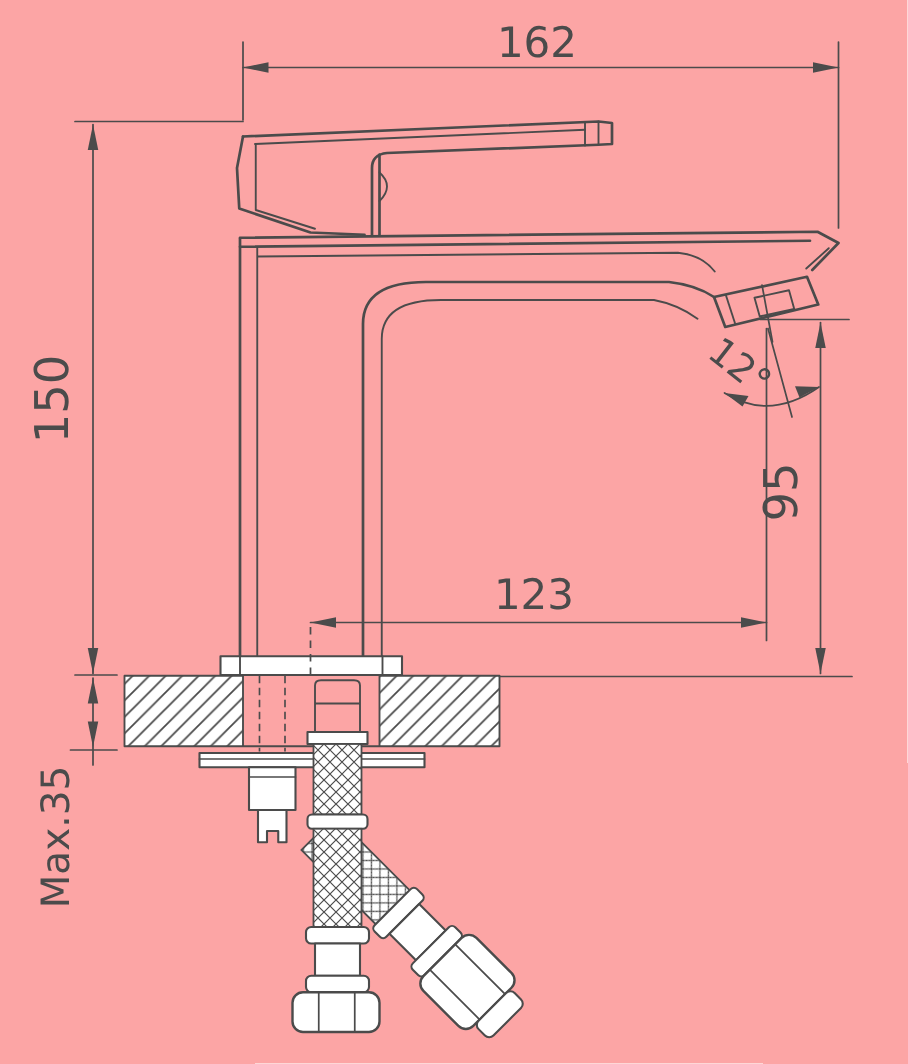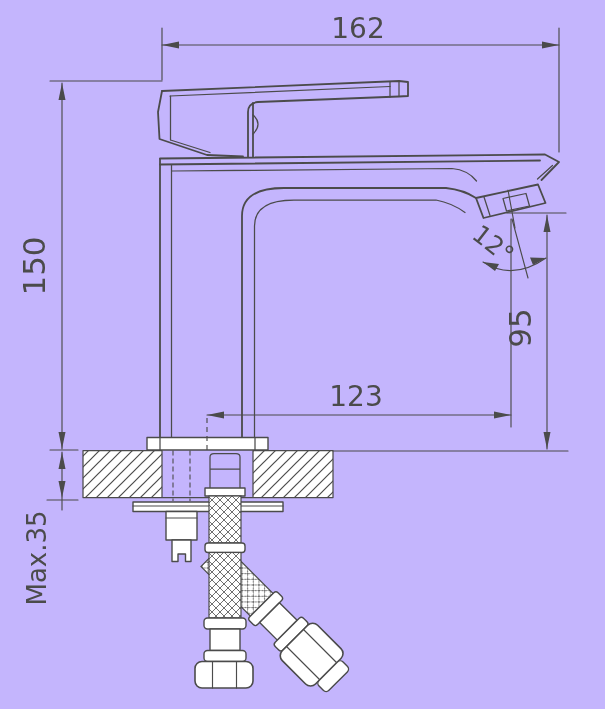--- a/index.html
+++ b/index.html
@@ -1,16 +1,16 @@
 <!DOCTYPE html>
 <html><head>
 <meta charset="utf-8">
 <style>
   html,body{margin:0;padding:0;background:#ffffff;}
-  .stage{position:relative;width:605px;height:709px;background:#c4b5fd;overflow:hidden;
+  .stage{position:relative;width:605px;height:709px;background:#fca5a5;overflow:hidden;
          font-family:"DejaVu Sans","Liberation Sans",sans-serif;}
   svg{display:block;}
   .ol{fill:none;stroke:#4b4b4b;stroke-width:1.8;stroke-linejoin:round;stroke-linecap:round;}
   .ml{fill:none;stroke:#4b4b4b;stroke-width:1.25;stroke-linejoin:round;stroke-linecap:round;}
   .dim{fill:none;stroke:#4b4b4b;stroke-width:1.15;stroke-linecap:round;}
   .dash{fill:none;stroke:#4b4b4b;stroke-width:1.15;stroke-dasharray:5 4;}
   .thread{fill:none;stroke:#4b4b4b;stroke-width:1.1;stroke-dasharray:5 3;}
   .arr{fill:#4b4b4b;stroke:none;}
   .white{fill:#ffffff;stroke:#4b4b4b;stroke-width:1.4;stroke-linejoin:round;}
   .whitebold{fill:#ffffff;stroke:#4b4b4b;stroke-width:1.6;stroke-linejoin:round;}

